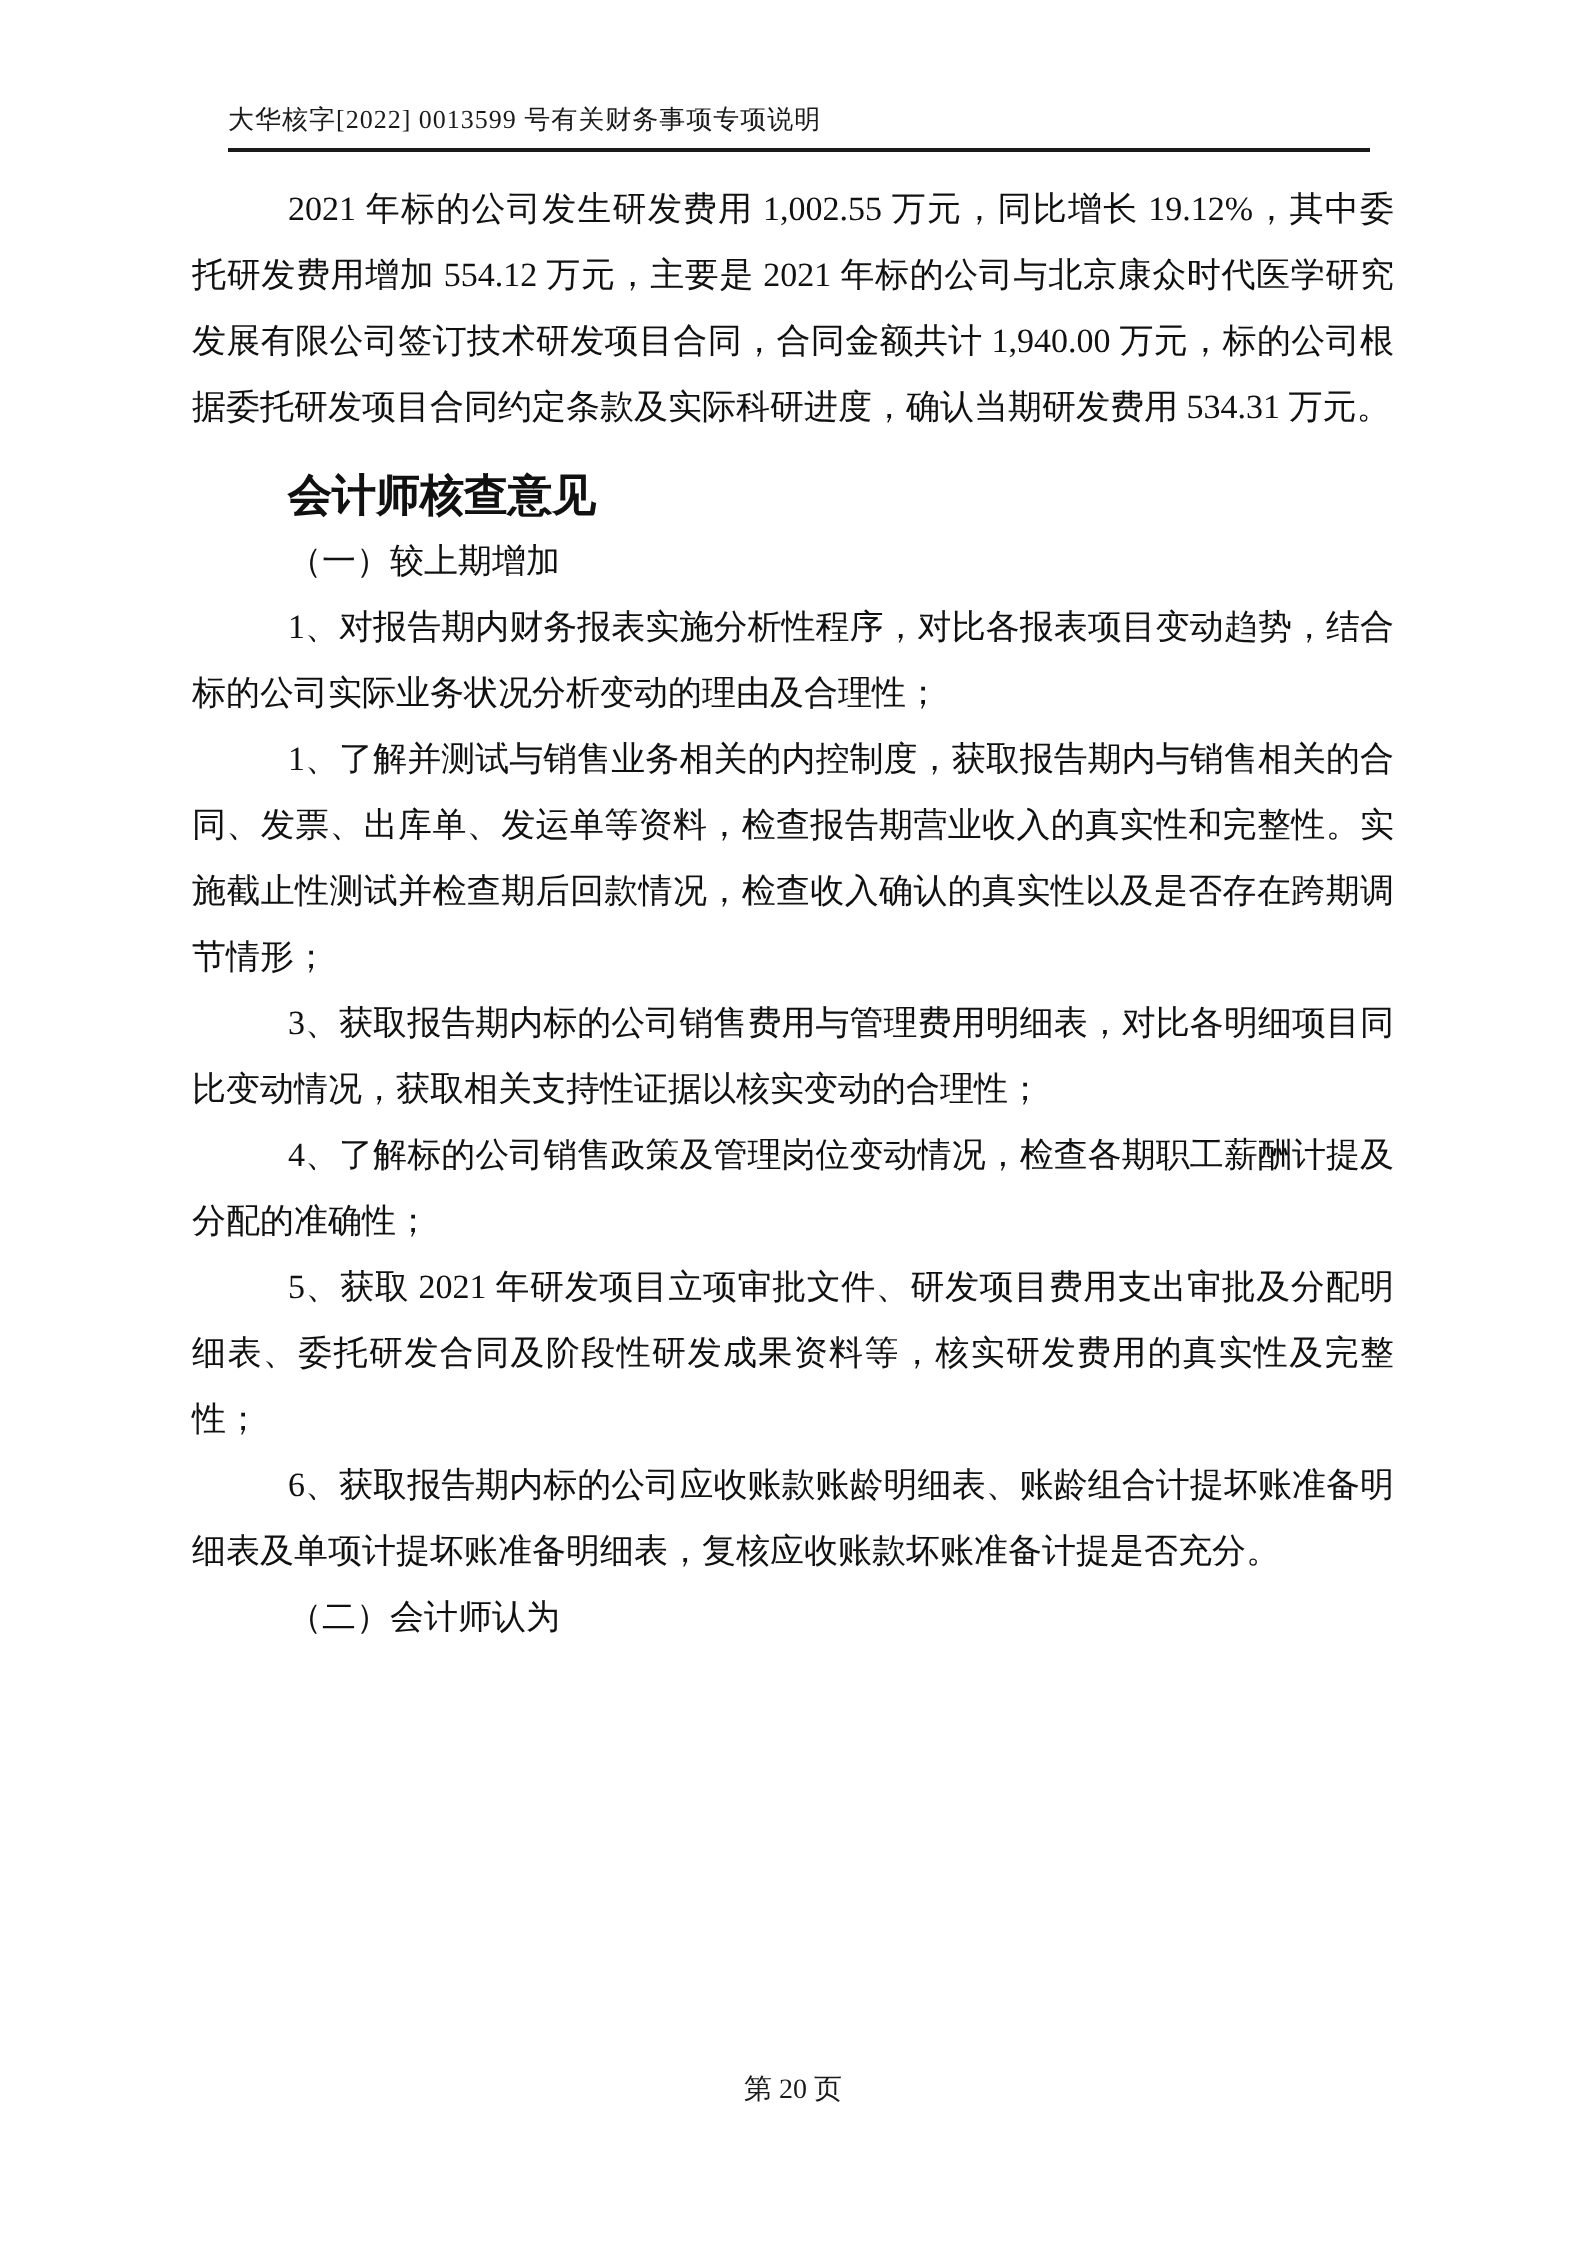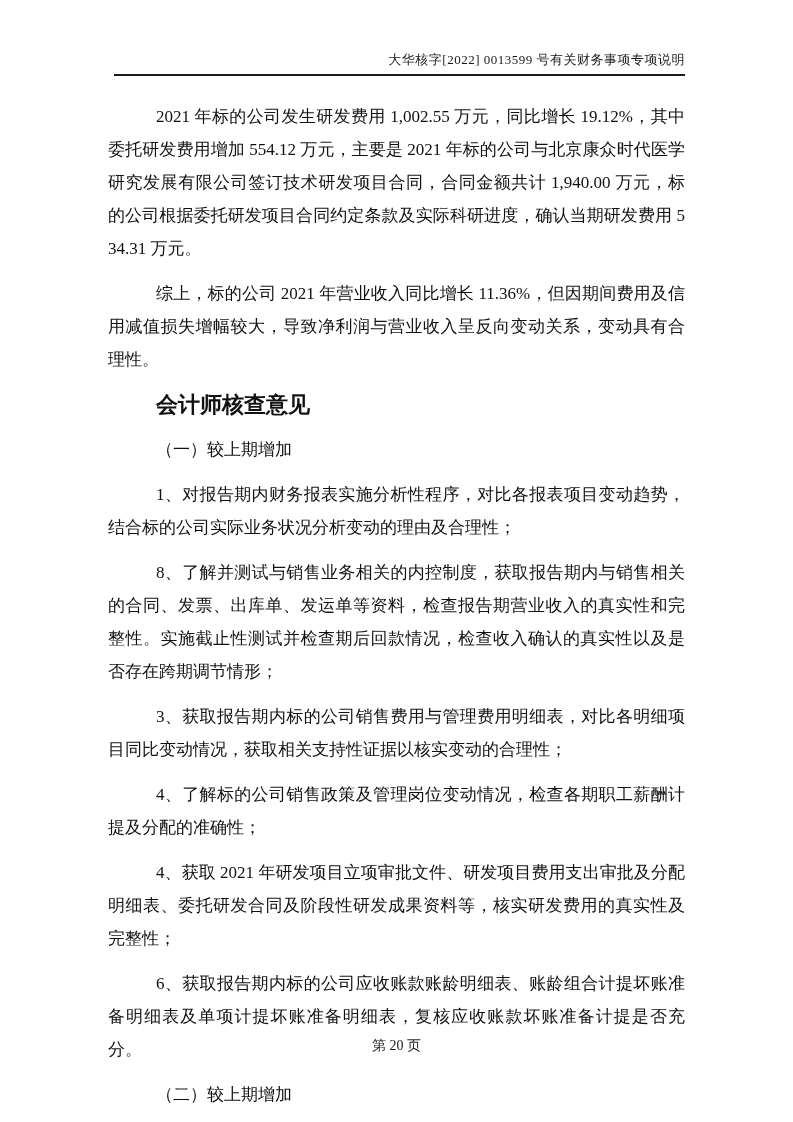--- a/index.html
+++ b/index.html
@@ -16,34 +16,33 @@
     color: #111111;
     overflow: hidden;
   }
   .page-header {
     position: absolute;
     left: 114px;
     width: 571px;
     top: 50px;
     padding-bottom: 4px;
     border-bottom: 2px solid #1a1a1a;
-    text-align: right;
     font-size: 13px;
     line-height: 20px;
     color: #1a1a1a;
     letter-spacing: 0.5px;
   }
   .doc-body {
     position: absolute;
     left: 96px;
     right: 96px;
     top: 88px;
   }
   .doc-body p {
-    margin: 12px;
+    margin: 0;
     font-size: 17px;
     line-height: 33px;
     text-align: justify;
     text-indent: 48px;
     word-break: break-all;
   }
   .doc-body p.heading {
     font-weight: bold;
     font-family: "Liberation Sans", "DejaVu Sans", sans-serif;
     font-size: 22px;
@@ -65,29 +64,28 @@
 <body>
 
 <div class="page">
 
   <div class="page-header">
     <span>大华核字[2022] 0013599 号有关财务事项专项说明</span>
   </div>
 
   <div class="doc-body">
     <p>2021 年标的公司发生研发费用 1,002.55 万元，同比增长 19.12%，其中委托研发费用增加 554.12 万元，主要是 2021 年标的公司与北京康众时代医学研究发展有限公司签订技术研发项目合同，合同金额共计 1,940.00 万元，标的公司根据委托研发项目合同约定条款及实际科研进度，确认当期研发费用 534.31 万元。</p>
-    <p>综上，标的公司 2021 年营业收入同比增长 11.36%，但因期间费用及信用减值损失增幅较大，导致净利润与营业收入呈反向变动关系，变动具有合理性。</p>
     <p class="heading">会计师核查意见</p>
     <p>（一）较上期增加</p>
     <p>1、对报告期内财务报表实施分析性程序，对比各报表项目变动趋势，结合标的公司实际业务状况分析变动的理由及合理性；</p>
-    <p>8、了解并测试与销售业务相关的内控制度，获取报告期内与销售相关的合同、发票、出库单、发运单等资料，检查报告期营业收入的真实性和完整性。实施截止性测试并检查期后回款情况，检查收入确认的真实性以及是否存在跨期调节情形；</p>
+    <p>1、了解并测试与销售业务相关的内控制度，获取报告期内与销售相关的合同、发票、出库单、发运单等资料，检查报告期营业收入的真实性和完整性。实施截止性测试并检查期后回款情况，检查收入确认的真实性以及是否存在跨期调节情形；</p>
     <p>3、获取报告期内标的公司销售费用与管理费用明细表，对比各明细项目同比变动情况，获取相关支持性证据以核实变动的合理性；</p>
     <p>4、了解标的公司销售政策及管理岗位变动情况，检查各期职工薪酬计提及分配的准确性；</p>
-    <p>4、获取 2021 年研发项目立项审批文件、研发项目费用支出审批及分配明细表、委托研发合同及阶段性研发成果资料等，核实研发费用的真实性及完整性；</p>
+    <p>5、获取 2021 年研发项目立项审批文件、研发项目费用支出审批及分配明细表、委托研发合同及阶段性研发成果资料等，核实研发费用的真实性及完整性；</p>
     <p>6、获取报告期内标的公司应收账款账龄明细表、账龄组合计提坏账准备明细表及单项计提坏账准备明细表，复核应收账款坏账准备计提是否充分。</p>
-    <p>（二）较上期增加</p>
+    <p>（二）会计师认为</p>
   </div>
 
   <div class="page-footer">
     <span>第 20 页</span>
   </div>
 
 </div>
 
 </body></html>

